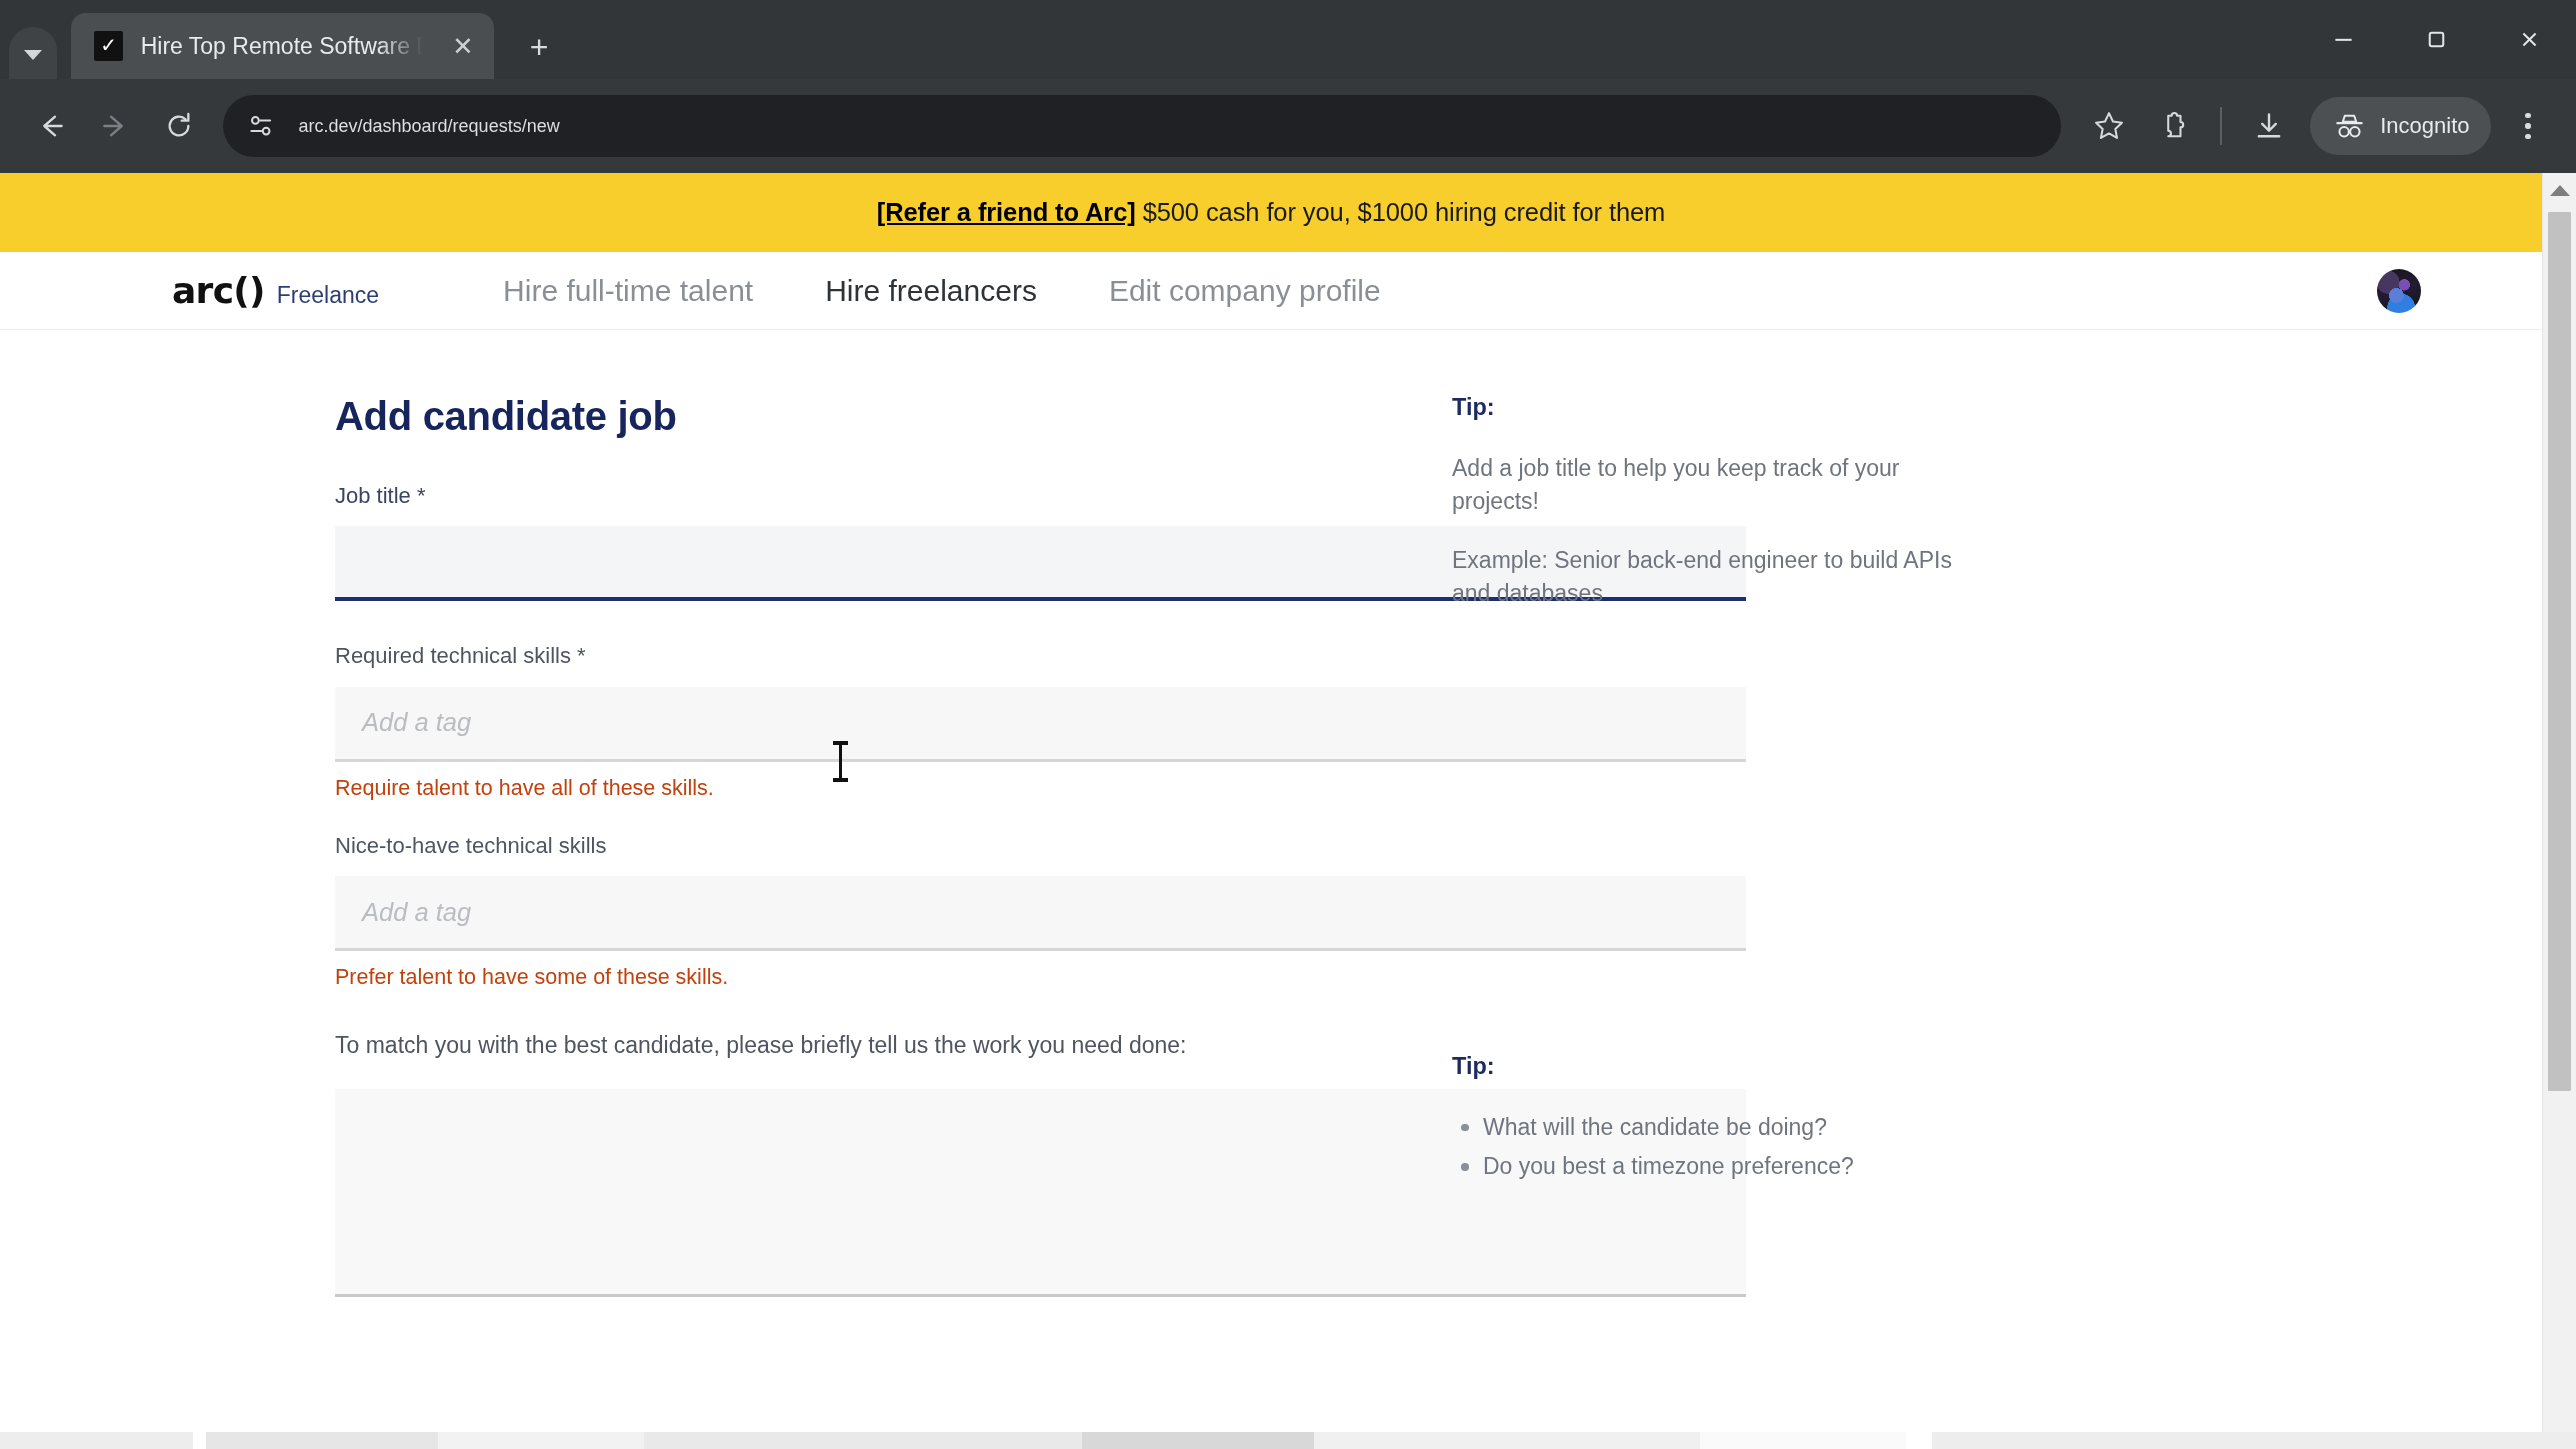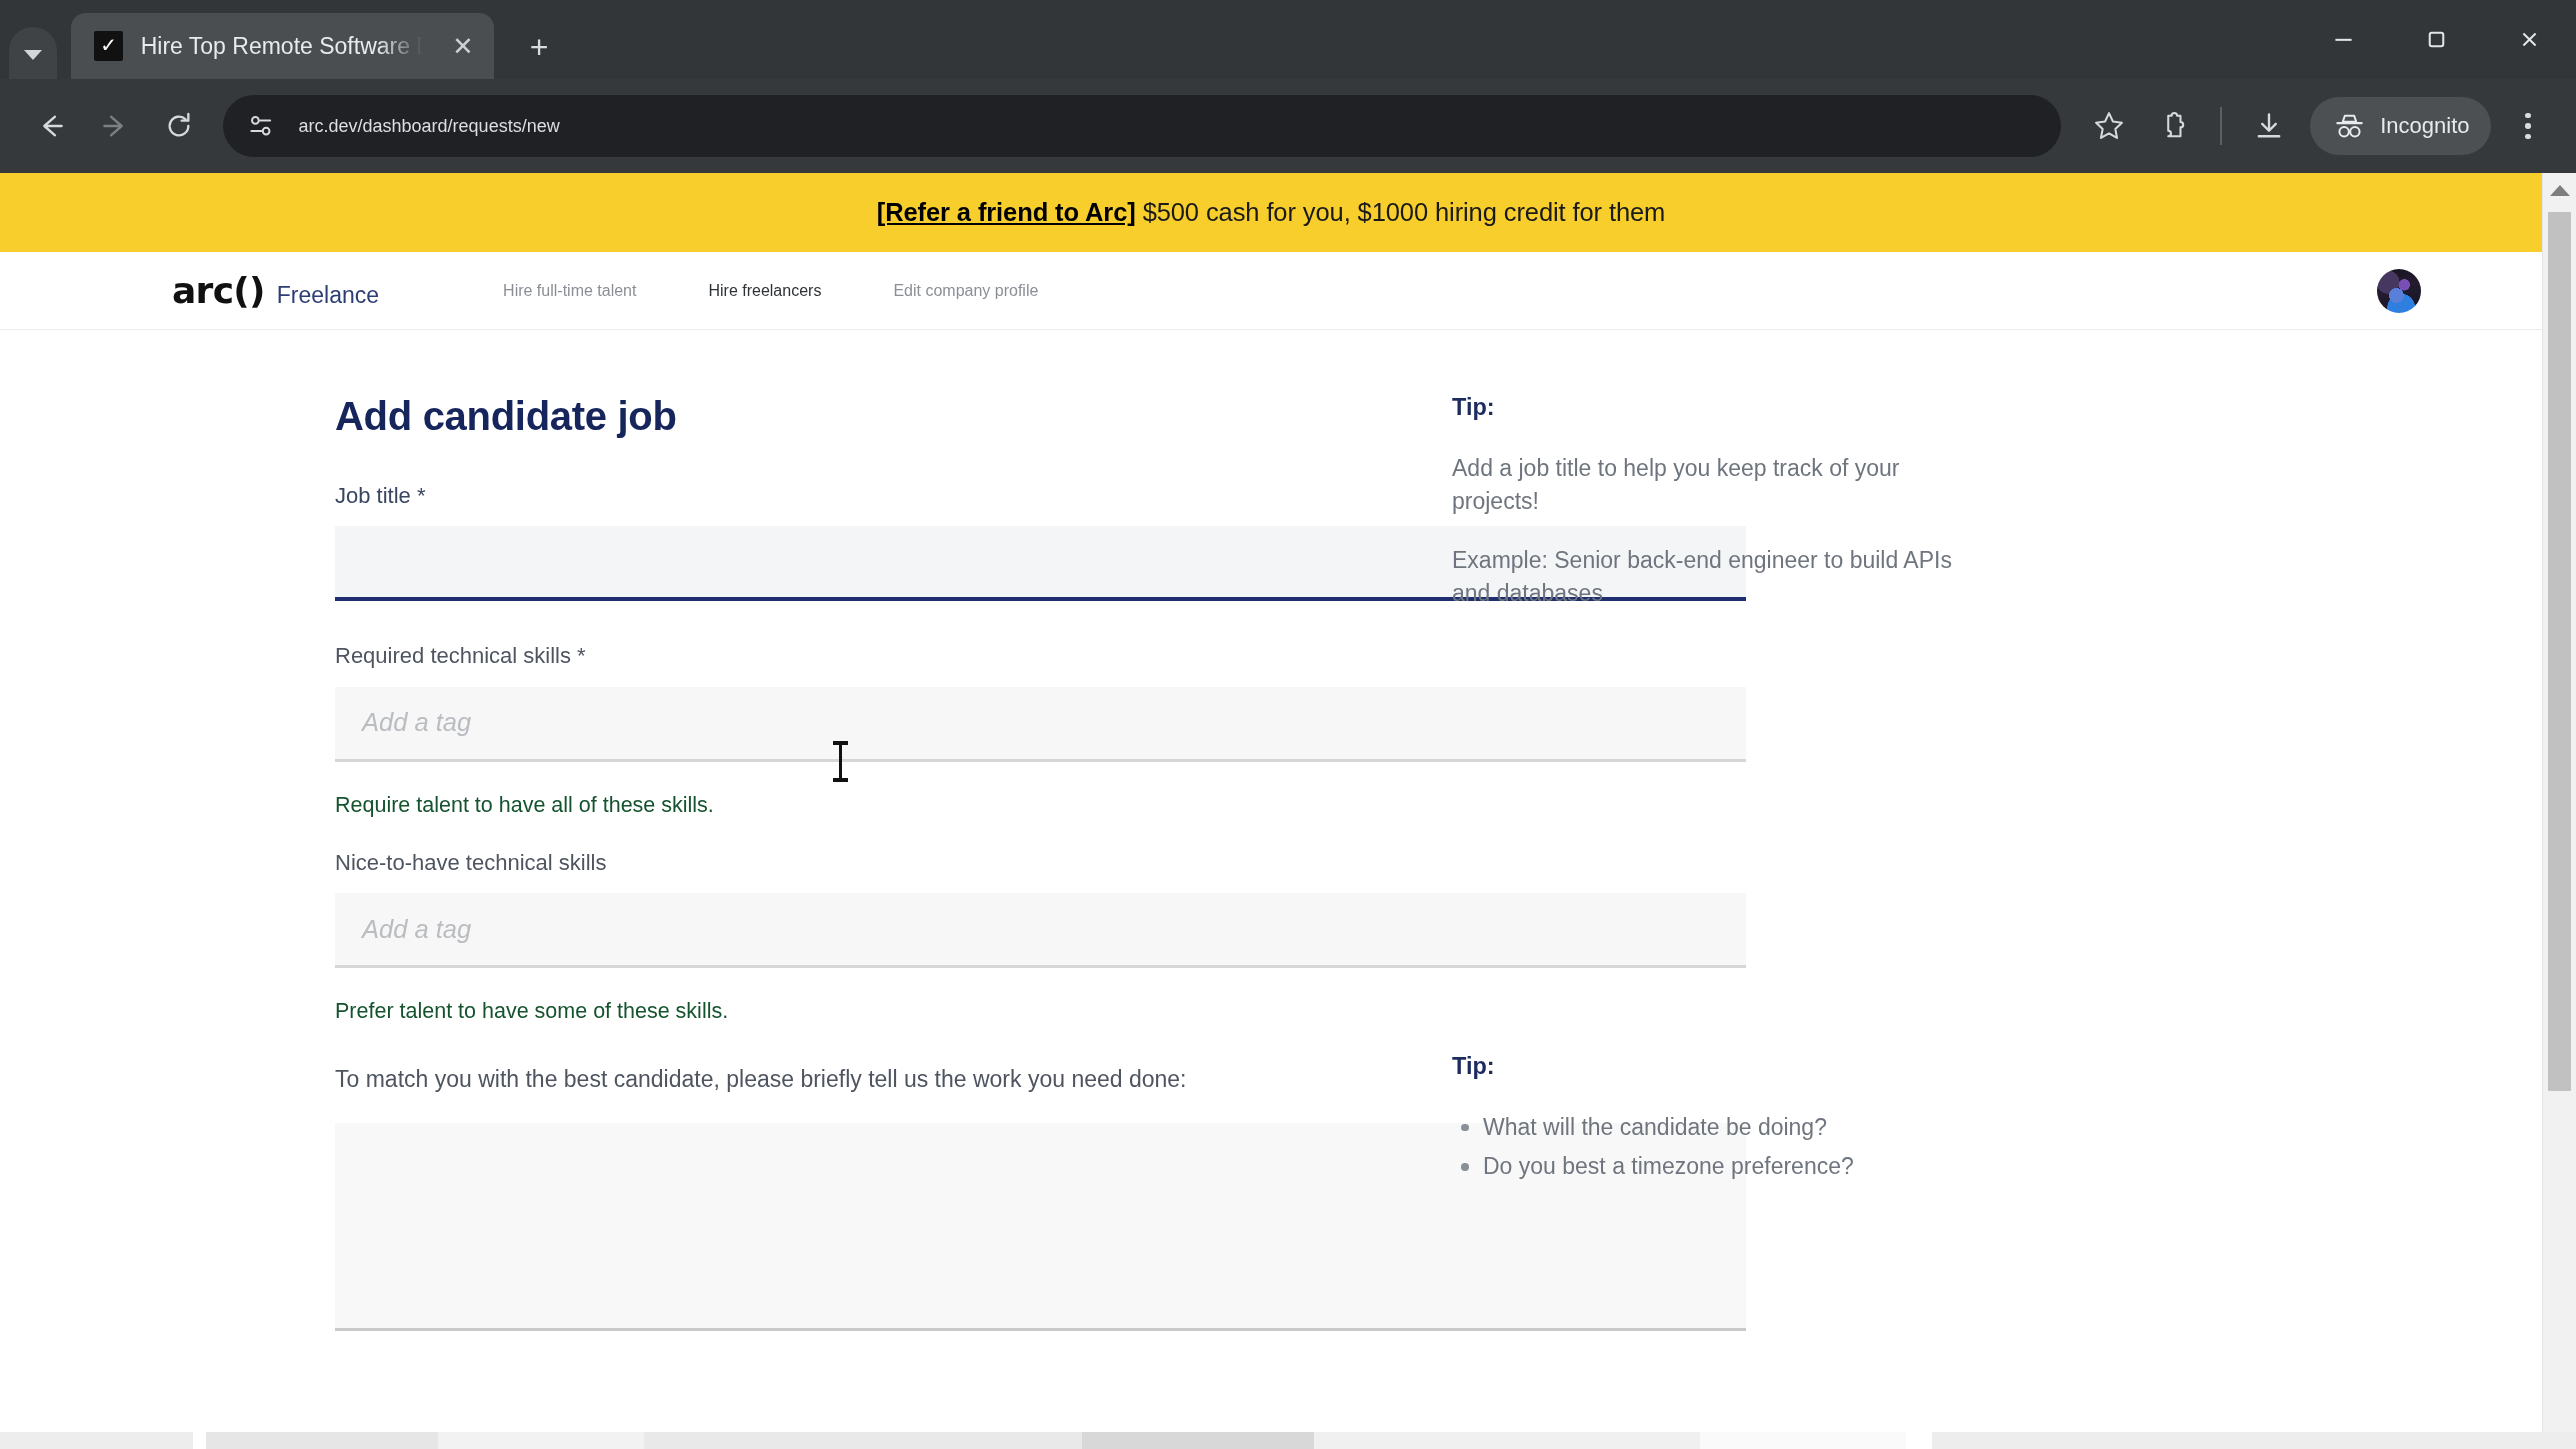--- a/index.html
+++ b/index.html
@@ -176,21 +176,21 @@
   .brand { display: flex; align-items: baseline; flex: 0 0 auto; margin-left: 48px; }
   .brand-mark {
     font-size: 36px; font-weight: 700; color: #111; letter-spacing: -0.7px;
     font-family: "DejaVu Sans", sans-serif;
   }
   .brand-sub {
     font-size: 23px; color: #2C3E73; margin-left: 12px; font-weight: 500;
   }
   .navlinks { display: flex; align-items: center; margin-left: 124px; }
   .navlink {
-    font-size: 16px; color: #8A8F96; margin-right: 72px; white-space: nowrap;
+    font-size: 30px; color: #8A8F96; margin-right: 72px; white-space: nowrap;
   }
   .navlink.active { color: #2E3338; }
   .navlink:last-child { margin-right: 0; }
   .avatar {
     width: 44px; height: 44px; border-radius: 50%;
     margin-left: auto; flex: 0 0 auto;
     background:
       radial-gradient(circle at 62% 36%, #7a4fb5 0 14%, transparent 15%),
       radial-gradient(circle at 44% 60%, #5a7fd8 0 20%, transparent 21%),
       radial-gradient(circle at 55% 88%, #2f7fe0 0 30%, transparent 31%),
@@ -221,21 +221,21 @@
     border: none;
     border-bottom: 3.4px solid #D6D6D6;
     width: 1411px;
     display: flex; align-items: center;
     padding: 0 27px;
     font-style: italic;
   }
   .textfield.focused { border-bottom: 4.7px solid #1E2E6E; background:#F4F5F6; }
   .textfield .ph { font-size: 25.5px; color: #B9BCC0; }
 
-  .helper { font-size: 21.5px; color: #14532d; margin-top: 31px; }
+  .helper { font-size: 21.5px; color: #c2410c; margin-top: 14px; }
 
   .gap-lg { height: 42px; }
   .gap-md { height: 32px; }
 
   .prompt { font-size: 23px; color: #4E5560; }
 
   .textarea-box {
     margin-top: 29.5px;
     width: 1411px;
     height: 208px;

